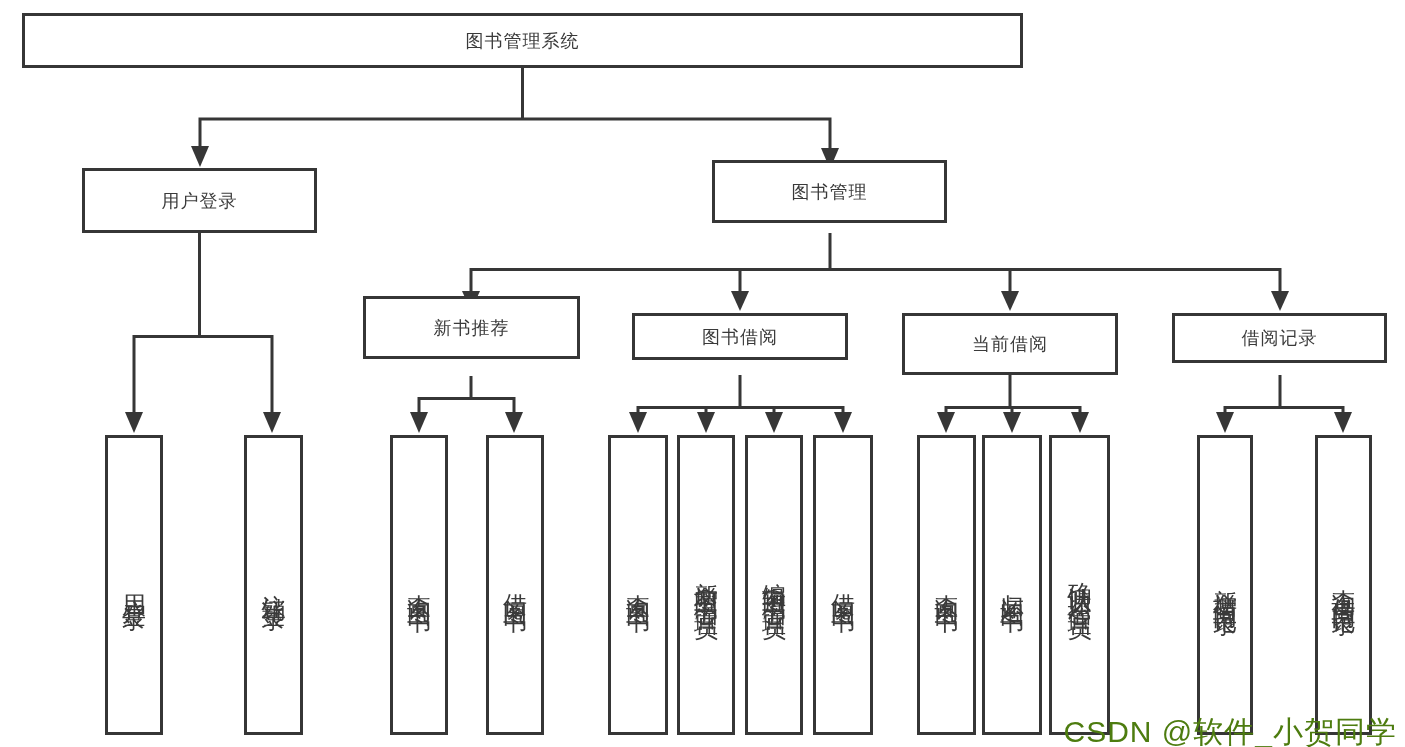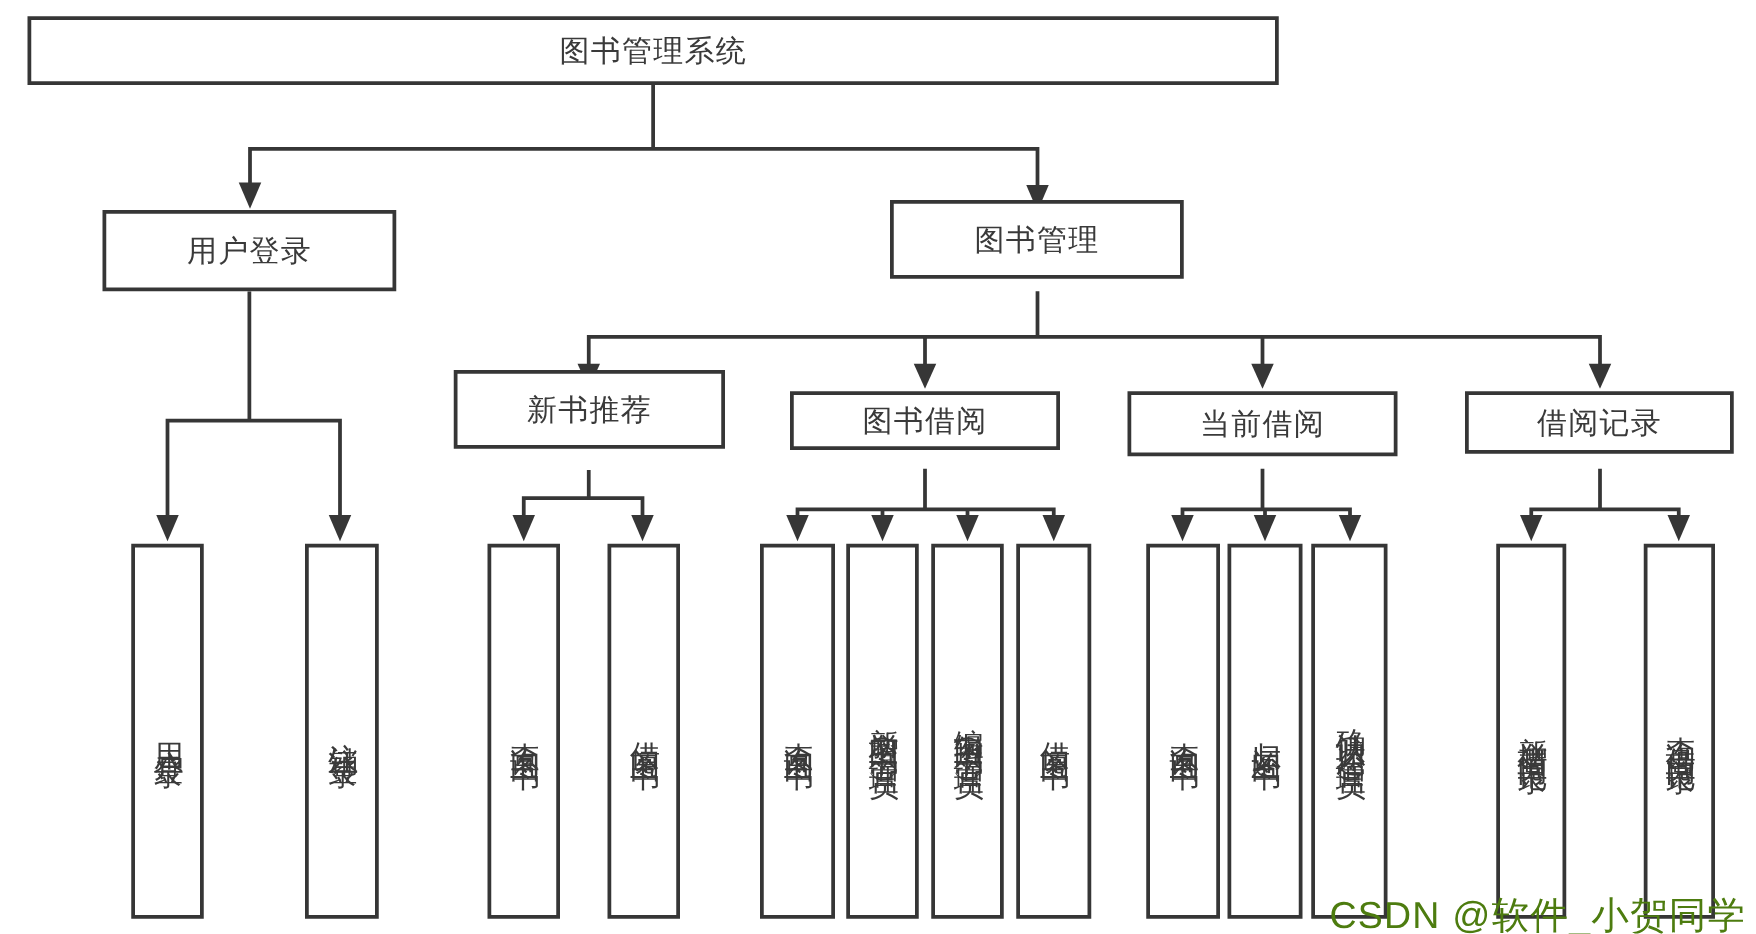--- a/index.html
+++ b/index.html
@@ -4,21 +4,21 @@
 <style>
   html,body{margin:0;padding:0;background:#ffffff;}
   .canvas{
     position:relative;width:1405px;height:747px;background:#ffffff;
     font-family:"Liberation Sans","DejaVu Sans",sans-serif;overflow:hidden;
   }
   .connectors{position:absolute;left:0;top:0;width:1405px;height:747px;pointer-events:none;}
   .hnode{
     position:absolute;box-sizing:border-box;border:3px solid #363636;background:#ffffff;
     display:flex;align-items:center;justify-content:center;
-    font-size:24px;color:#3a3a3a;letter-spacing:1px;white-space:nowrap;
+    font-size:18px;color:#3a3a3a;letter-spacing:1px;white-space:nowrap;
   }
   .vnode{
     position:absolute;box-sizing:border-box;border:3px solid #363636;background:#ffffff;
     display:flex;align-items:center;justify-content:center;top:435px;height:300px;
   }
   .vnode .vlabel{
     writing-mode:vertical-rl;text-orientation:mixed;
     font-size:24px;color:#3a3a3a;letter-spacing:5px;line-height:1;white-space:nowrap;
   }
   .watermark{
@@ -104,21 +104,21 @@
   <div class="hnode" style="left:712px;top:160px;width:235px;height:63px;">
     <span>图书管理</span>
   </div>
 
   <div class="hnode" style="left:363px;top:296px;width:217px;height:63px;">
     <span>新书推荐</span>
   </div>
   <div class="hnode" style="left:632px;top:313px;width:216px;height:47px;">
     <span>图书借阅</span>
   </div>
-  <div class="hnode" style="left:902px;top:313px;width:216px;height:52px;">
+  <div class="hnode" style="left:902px;top:313px;width:216px;height:62px;">
     <span>当前借阅</span>
   </div>
   <div class="hnode" style="left:1172px;top:313px;width:215px;height:50px;text-align:center;">
     <span>借阅记录</span>
   </div>
 
   <div class="vnode" style="left:105px;width:58px;">
     <span class="vlabel">用户登录</span>
   </div>
   <div class="vnode" style="left:244px;width:59px;">

